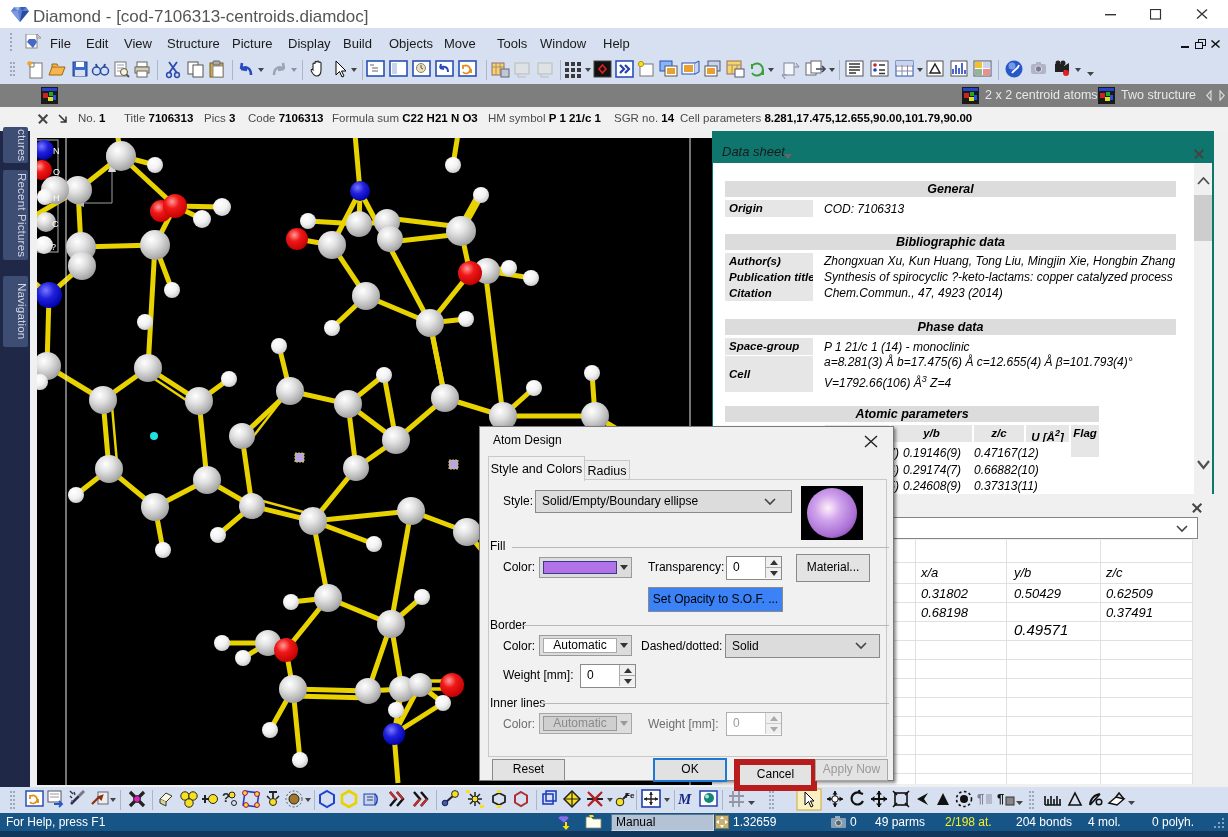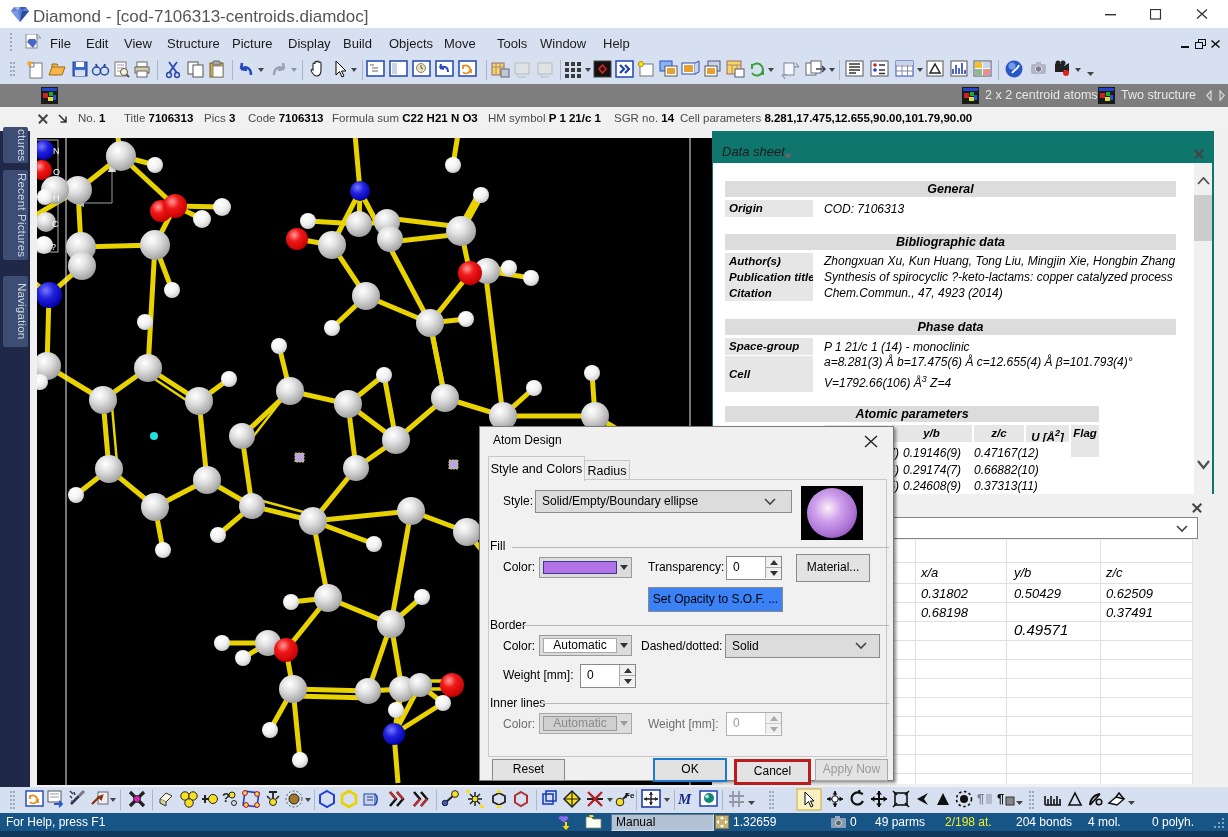--- a/index.html
+++ b/index.html
@@ -946,15 +946,15 @@
       </div>
     <div class="abs" style="left:38px;top:11px;width:15px;height:10px;background:#f0f0f0;border-left:1px solid #ccc;">
         <svg class="abs" style="left:4px;top:3px" width="8" height="5">
           <path d="M0 0 L8 0 L4 5 Z" fill="#aaa"></path>
         </svg>
       </div>
   </div>
 
   <div class="abs" style="left:12px;top:332px;width:71px;height:20px;background:#e3e3e3;border:1px solid #8a8a8a;text-align:center;line-height:19px;">Reset</div>
   <div class="abs" style="left:173px;top:331px;width:70px;height:20px;background:#e1e1e1;border:2px solid #1d7ad4;text-align:center;line-height:18px;">OK</div>
-  <div class="abs" style="left:254px;top:332px;width:71px;height:20px;background:#e3e3e3;border:3px solid #b91c1c;text-align:center;line-height:19px;">Cancel</div>
+  <div class="abs" style="left:254px;top:332px;width:71px;height:20px;background:#e3e3e3;border:6px solid #b91c1c;text-align:center;line-height:19px;">Cancel</div>
   <div class="abs" style="left:335px;top:332px;width:71px;height:20px;background:#e3e3e3;border:1px solid #a8a8a8;text-align:center;line-height:19px;color:#9a9a9a;">Apply Now</div>
 </div>
 
 </body></html>

